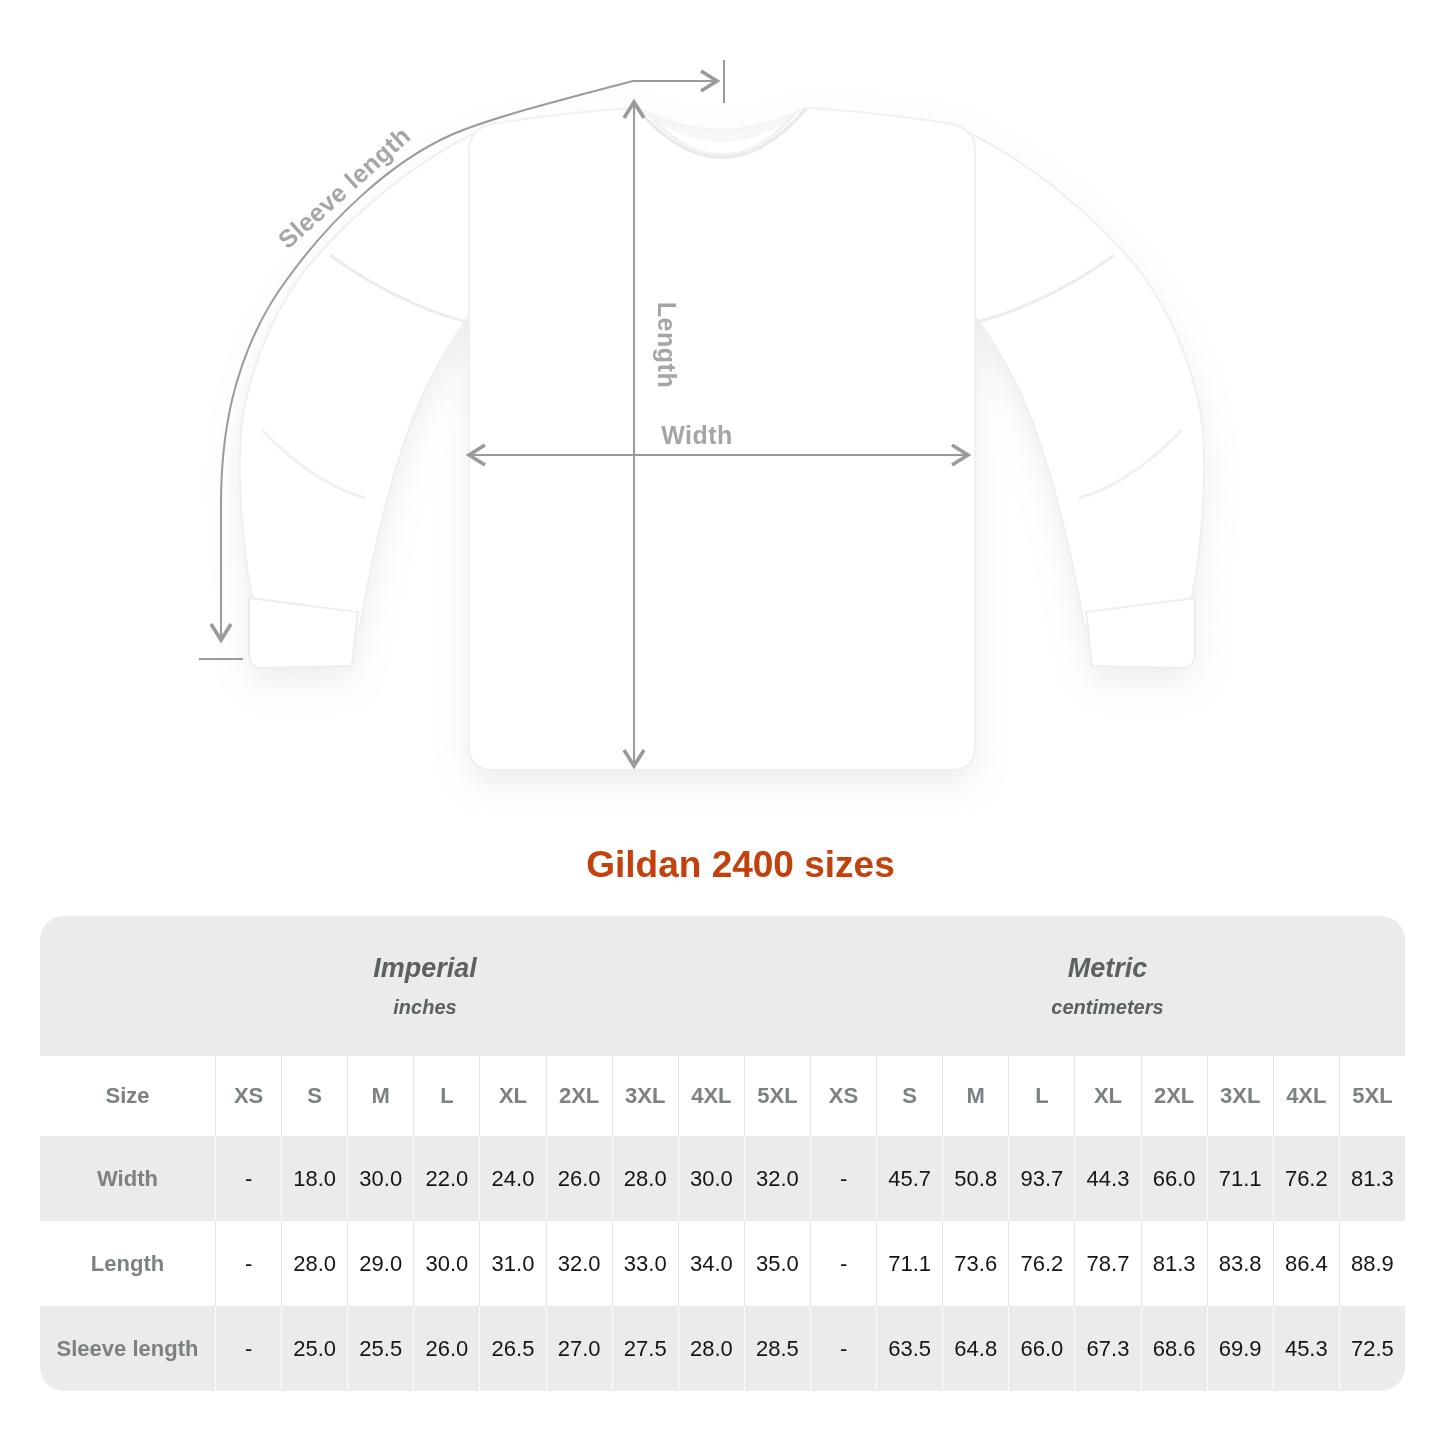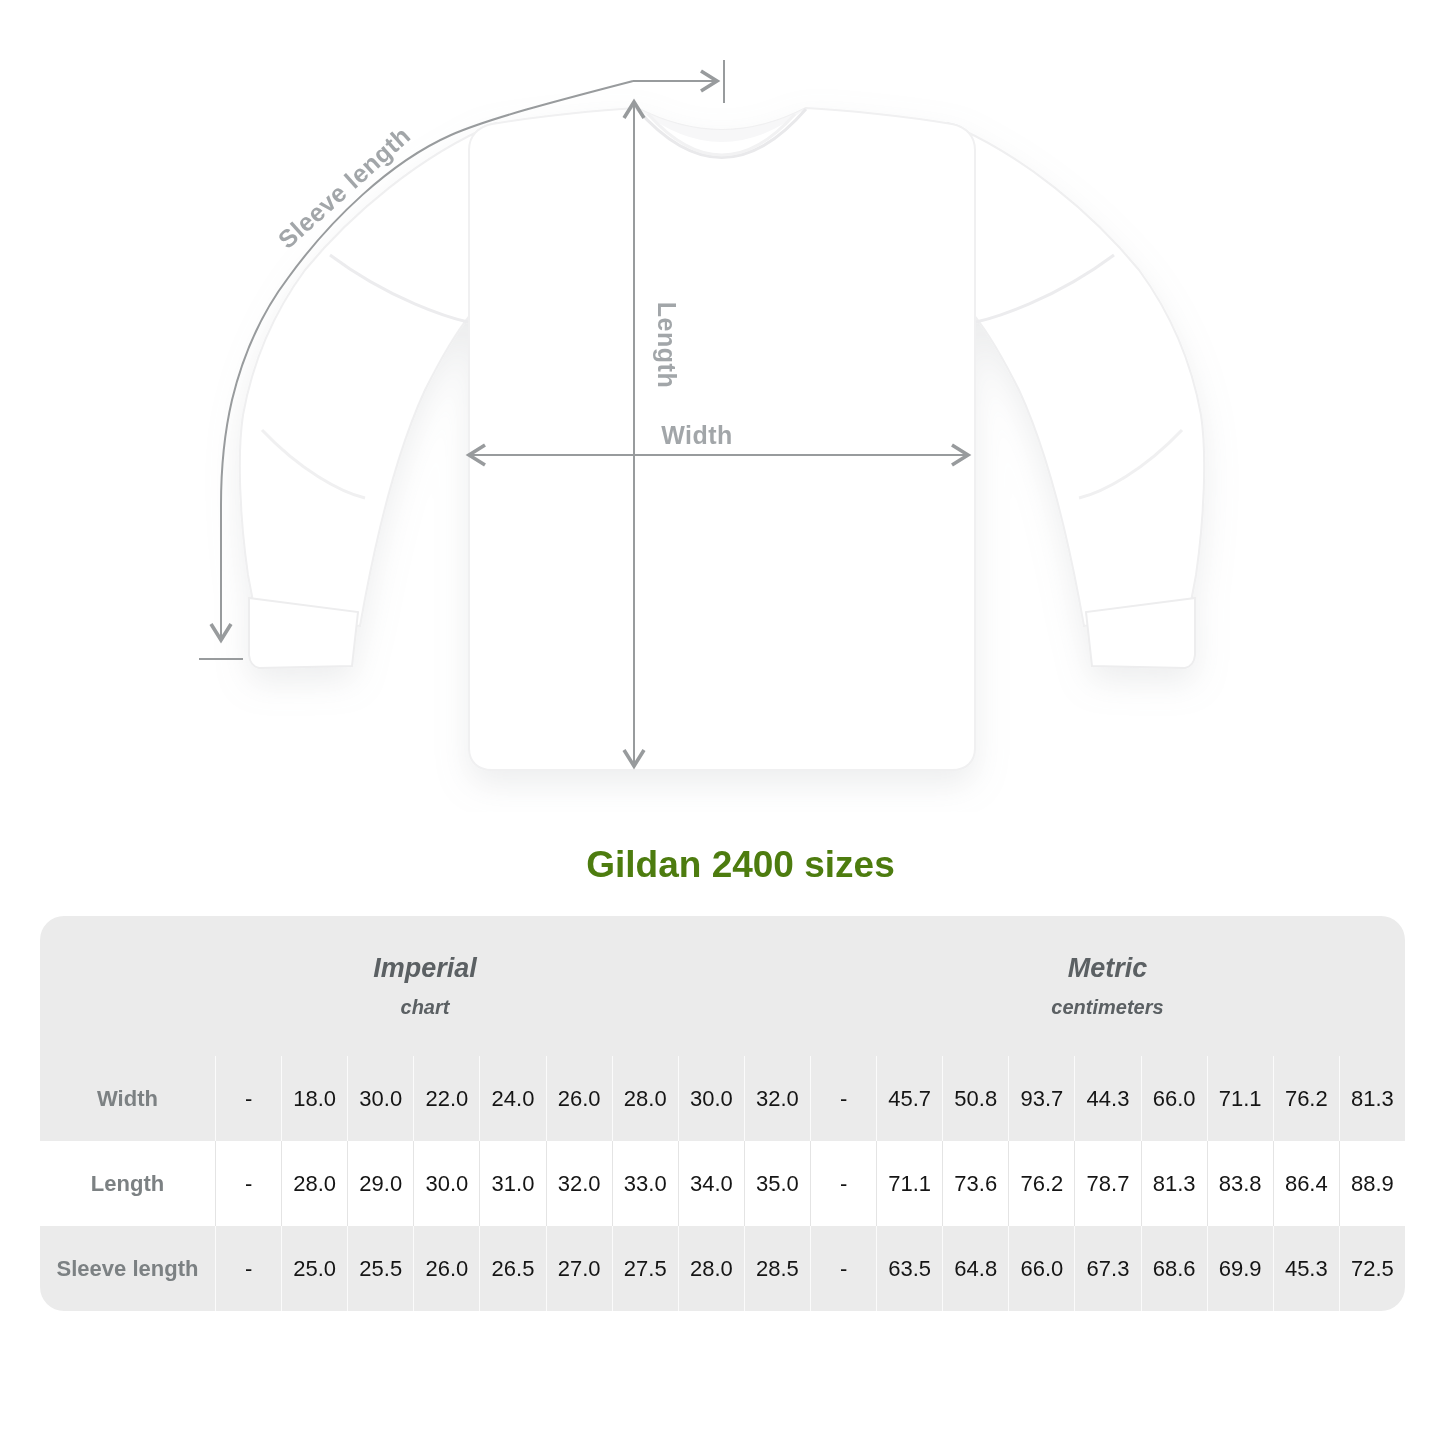--- a/index.html
+++ b/index.html
@@ -6,21 +6,21 @@
   body{
     width:1445px;height:1445px;background:#ffffff;
     font-family:"Liberation Sans", sans-serif;
     overflow:hidden;
   }
   .diagram{position:relative;width:1445px;height:812px;}
   .diagram svg{position:absolute;left:0;top:0;}
 
   .title-block{text-align:center;}
   .page-title{
-    margin-top:30px;font-size:37px;line-height:46px;font-weight:bold;color:#4d7c0f;padding-left:36px;
+    margin-top:30px;font-size:37px;line-height:46px;font-weight:bold;color:#c2410c;padding-left:36px;
   }
   .page-subtitle{
     margin-top:6px;font-size:21px;line-height:30px;font-style:italic;color:#4d4f50;
   }
 
   .table-wrap{
     margin:28px 40px 0 40px;
     border-radius:24px;
     overflow:hidden;
   }
@@ -138,28 +138,49 @@
         <col>
         <col>
         <col>
         <col>
     </colgroup>
 
     <tbody>
         <tr class="grp-row">
       <th colspan="10">
         <div class="grp-label">Imperial</div>
-        <div class="grp-sub">chart</div>
+        <div class="grp-sub">inches</div>
       </th>
       <th colspan="9">
         <div class="grp-label">Metric</div>
         <div class="grp-sub">centimeters</div>
       </th>
     </tr>
 
+    <tr class="size-row sep-light">
+      <th class="hdr">Size</th>
+      <td class="hdr">XS</td>
+      <td class="hdr">S</td>
+      <td class="hdr">M</td>
+      <td class="hdr">L</td>
+      <td class="hdr">XL</td>
+      <td class="hdr">2XL</td>
+      <td class="hdr">3XL</td>
+      <td class="hdr">4XL</td>
+      <td class="hdr">5XL</td>
+      <td class="hdr">XS</td>
+      <td class="hdr">S</td>
+      <td class="hdr">M</td>
+      <td class="hdr">L</td>
+      <td class="hdr">XL</td>
+      <td class="hdr">2XL</td>
+      <td class="hdr">3XL</td>
+      <td class="hdr">4XL</td>
+      <td class="hdr">5XL</td>
+    </tr>
 
     <tr class="r-gray sep-white">
       <th class="hdr">Width</th>
       <td class="val">-</td>
       <td class="val">18.0</td>
       <td class="val">30.0</td>
       <td class="val">22.0</td>
       <td class="val">24.0</td>
       <td class="val">26.0</td>
       <td class="val">28.0</td>

